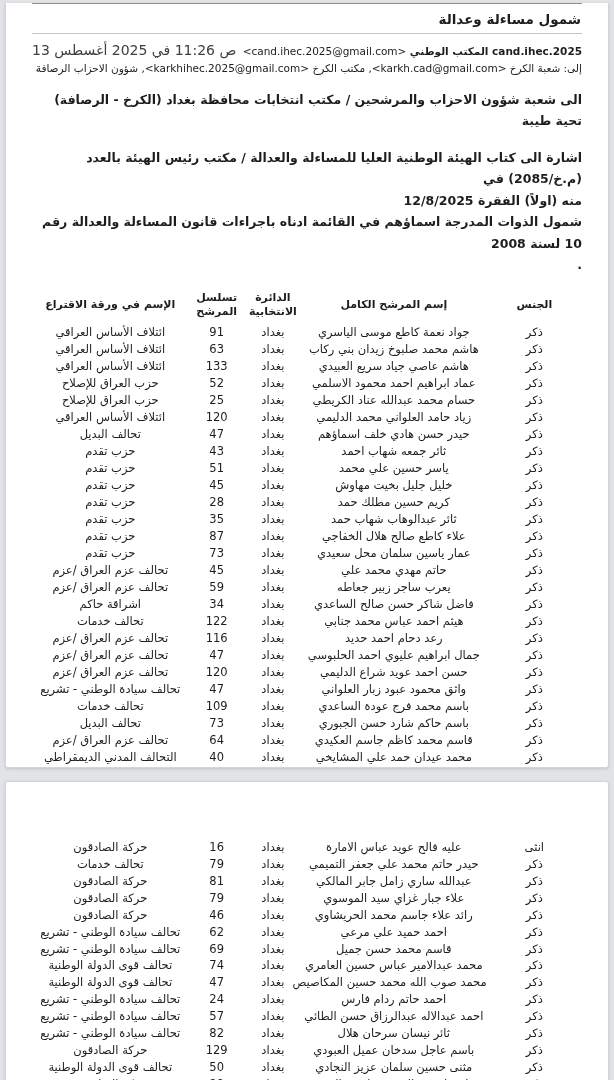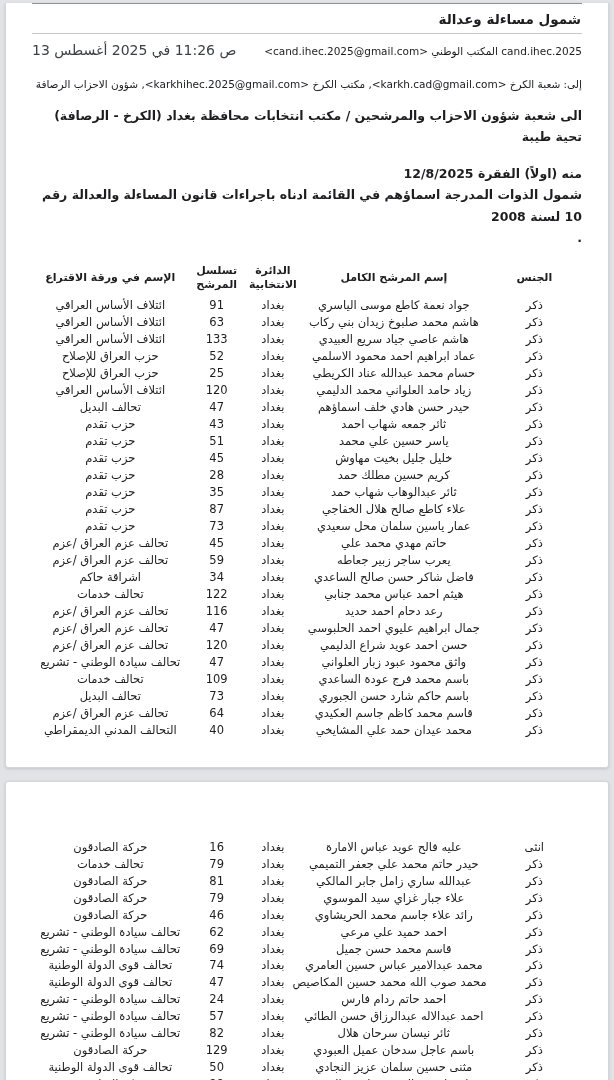--- a/index.html
+++ b/index.html
@@ -18,23 +18,23 @@
     box-shadow:0 1px 3px rgba(0,0,0,.14);
     padding:0 26px;
   }
   .page1{height:765px;border-top:none;border-radius:0 0 3px 3px;}
   .page2{margin-top:13px;height:420px;border-radius:3px 3px 0 0;padding-top:44px;}
   .rule-top{border-top:1px solid #8f9094;margin-top:3px;}
   .rule-sub{border-top:1px solid #c6c7cb;}
   .subject{font-weight:bold;font-size:13.5px;padding:7px 1px 6px;text-align:right;}
   .meta-row{display:flex;justify-content:space-between;align-items:baseline;margin-top:8px;font-size:10.5px;}
   .sender{white-space:nowrap;}
-  .sender b{font-weight:normal;margin-top:14px;}
+  .sender b{font-weight:bold;margin-top:14px;}
   .date{font-size:14px;color:#3c4043;white-space:nowrap;}
-  .to-line{font-size:10.5px;margin-top:19px;line-height:1.4;text-align:right;color:#202124;}
+  .to-line{font-size:10.5px;margin-top:3px;line-height:1.4;text-align:right;color:#202124;}
   .body-block{font-weight:bold;font-size:12.5px;line-height:21.5px;text-align:right;}
   .b1{margin-top:13px;}
   .b2{margin-top:15px;}
   .ctable{width:100%;border-collapse:collapse;margin-top:13px;font-size:11.5px;table-layout:fixed;}
   .ctable th{
     font-weight:bold;font-size:11px;line-height:14px;
     padding:2px 0 6px;vertical-align:middle;text-align:center;
   }
   .ctable td{
     padding:1.6px 0;text-align:center;line-height:13.8px;
@@ -59,20 +59,21 @@
     <div class="date" dir="ltr">13‎ أغسطس‎ 2025‎ في‎ 11:26‎ ص</div>
   </div>
   <div class="to-line">إلى: شعبة الكرخ &lt;karkh.cad@gmail.com&gt;, مكتب الكرخ &lt;karkhihec.2025@gmail.com&gt;, شؤون الاحزاب الرصافة</div>
 
   <div class="body-block b1">
     <div>الى شعبة شؤون الاحزاب والمرشحين / مكتب انتخابات محافظة بغداد (الكرخ - الرصافة)</div>
     <div>تحية طيبة</div>
   </div>
 
   <div class="body-block b2">
+    <div>اشارة الى كتاب الهيئة الوطنية العليا للمساءلة والعدالة / مكتب رئيس الهيئة بالعدد (م.خ/2085) في</div>
     <div><span dir="ltr">12/8/2025‎ الفقرة‎ (اولاً)‎ منه</span></div>
     <div>شمول الذوات المدرجة اسماؤهم في القائمة ادناه باجراءات قانون المساءلة والعدالة رقم 10 لسنة 2008</div>
     <div>.</div>
   </div>
 
   <table class="ctable">
     <colgroup>
       <col class="col-gender">
         <col class="col-name">
         <col class="col-district">

